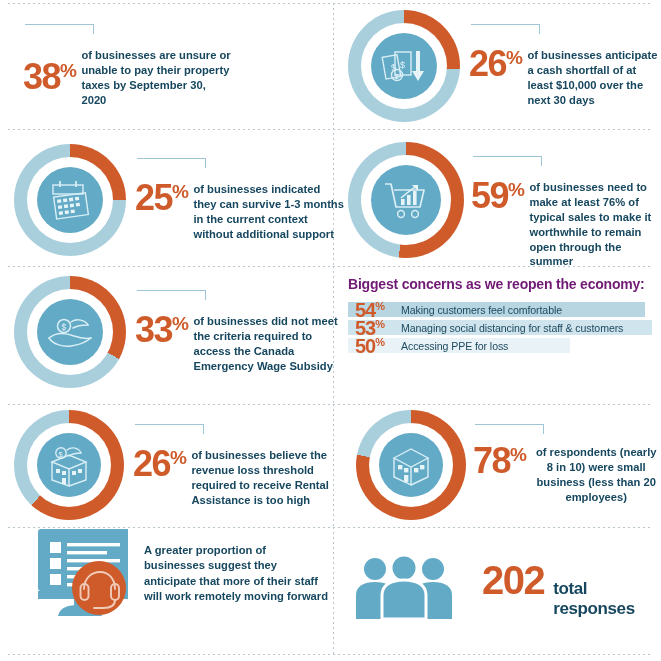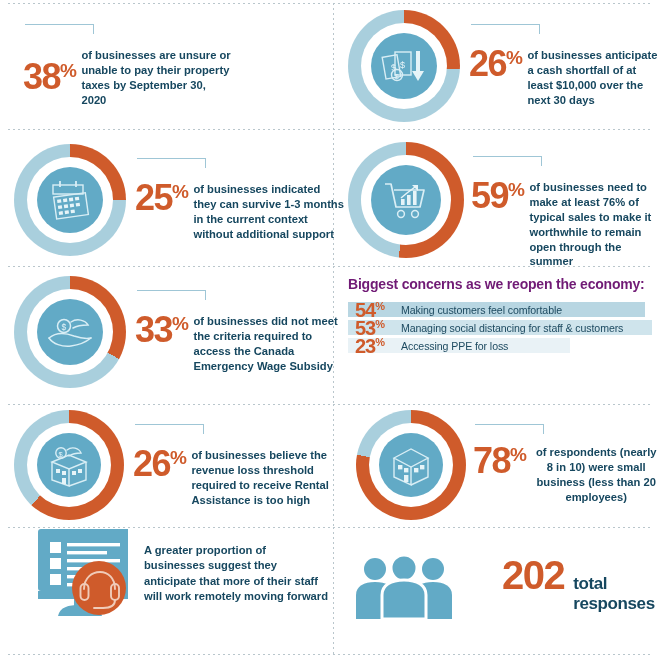--- a/index.html
+++ b/index.html
@@ -227,21 +227,21 @@
         <div class="ct">Making customers feel comfortable</div>
       </div>
       <div class="cbar" style="width:304px;background:#cfe4ec;">
         <div class="cp">
           <span class="n">53</span><span class="s">%</span>
         </div>
         <div class="ct">Managing social distancing for staff &amp; customers</div>
       </div>
       <div class="cbar" style="width:222px;background:#e9f2f6;">
         <div class="cp">
-          <span class="n">23</span><span class="s">%</span>
+          <span class="n">50</span><span class="s">%</span>
         </div>
         <div class="ct">Accessing PPE for loss</div>
       </div>
     </div>
   </div>
 
   <div class="cell" style="left:14px;top:410px;">
     <div class="donut" style="width:110px;height:110px;">
       <div class="ring" style="background:conic-gradient(#cf5b2b 0 62%, #a9cfdd 62% 100%);"></div>
       <div class="hole"></div>
@@ -324,21 +324,21 @@
           <rect x="66.5" y="58" width="8" height="16" rx="4"></rect>
           <rect x="97" y="58" width="8" height="16" rx="4"></rect>
           <path d="M101 74 C101 80, 95 82, 89 82"></path>
           <path d="M80 82 h9"></path>
         </g>
       </svg>
     </div>
     <div class="remote-note" style="margin-left:16px;padding-top:17px;">A greater proportion of businesses suggest they anticipate that more of their staff will work remotely moving forward</div>
   </div>
 
-  <div class="cell" style="left:350px;top:555px;align-items:flex-start;gap:20px;">
+  <div class="cell" style="left:350px;top:555px;align-items:center;">
     <div style="flex:0 0 auto;">
       <svg width="108" height="64" viewBox="0 0 108 64">
         <g fill="#62aac6">
           <circle cx="25" cy="14" r="11"></circle>
           <path d="M6 64 V40 C6 31, 14 27, 25 27 C36 27, 44 31, 44 40 V64 Z"></path>
           <circle cx="83" cy="14" r="11"></circle>
           <path d="M64 64 V40 C64 31, 72 27, 83 27 C94 27, 102 31, 102 40 V64 Z"></path>
         </g>
         <g fill="#62aac6" stroke="#ffffff" stroke-width="3">
           <circle cx="54" cy="13" r="13"></circle>

